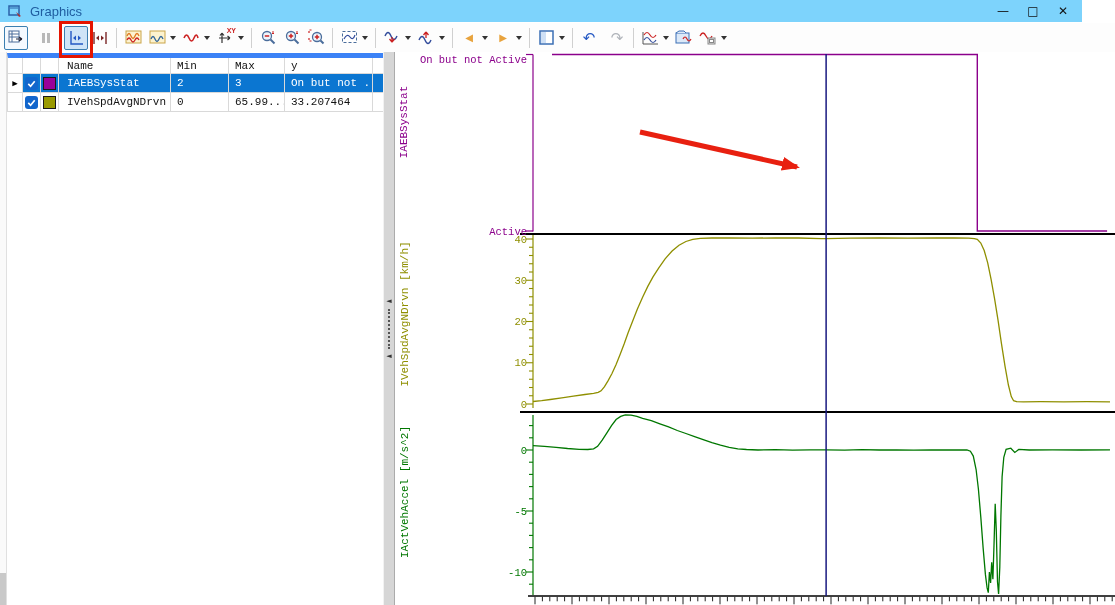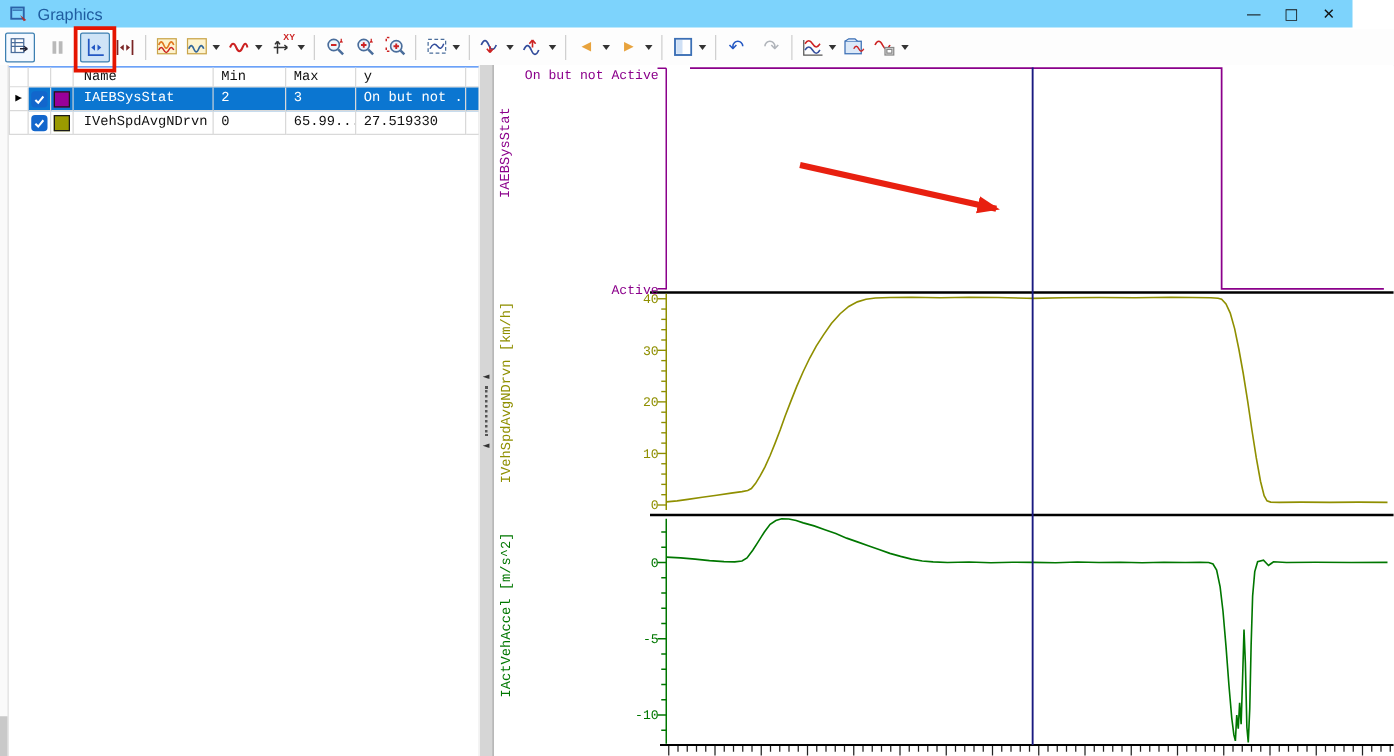--- a/index.html
+++ b/index.html
@@ -31,21 +31,21 @@
   .redo{color:#b0b4ba;font-size:15px;}
   .navarrow{color:#e8a33d;font-size:10px;}
   .xy-label{position:absolute;right:0;top:0;font-size:7px;color:#cc2222;
             font-family:"Liberation Sans", sans-serif;font-weight:bold;}
   
   .main{position:absolute;left:0;top:52px;width:1115px;height:553px;background:#fff;}
   .left-strip{position:absolute;left:0;top:0;width:6px;height:553px;background:#fafafa;
               border-right:1px solid #e0e0e0;}
   .left-strip .thumb{position:absolute;left:0;bottom:0;width:6px;height:32px;background:#c9c9c9;}
   
-  .sigtable{position:absolute;left:7px;top:1px;width:376px;border-top:1px solid #3b82f6;
+  .sigtable{position:absolute;left:7px;top:1px;width:376px;border-top:5px solid #3b82f6;
             border-left:1px solid #d9d9d9;font-family:"Liberation Mono","DejaVu Sans Mono",monospace;
             font-size:11px;color:#111;}
   .trow{display:grid;grid-template-columns:15px 18px 18px 112px 58px 56px 88px 11px;}
   .tc{border-right:1px solid #d9d9d9;border-bottom:1px solid #d9d9d9;height:19px;
       display:flex;align-items:center;padding-left:6px;box-sizing:border-box;overflow:hidden;
       white-space:nowrap;}
   .thead .tc{height:16px;}
   .tc.pad0{padding-left:0;justify-content:center;}
   .tc.namecell{padding-left:8px;}
   .trow.selected .tc{background:#0b76d1;color:#fff;}
@@ -290,21 +290,21 @@
               <polyline points="2.5,6.5 5,9 9.5,3.5" fill="none" stroke="#fff" stroke-width="1.8"></polyline>
             </svg>
           </span>
         </div>
       <div class="tc pad0">
           <span class="swatch" style="background: rgb(154, 154, 0);"></span>
         </div>
       <div class="tc namecell">IVehSpdAvgNDrvn</div>
       <div class="tc">0</div>
       <div class="tc">65.99...</div>
-      <div class="tc">27.519330</div>
+      <div class="tc">33.207464</div>
       <div class="tc pad0"></div>
     </div>
 
   </div>
 
   <div class="splitter">
     <span class="split-tri">◄</span>
     <span class="split-dots"></span>
     <span class="split-tri">◄</span>
   </div>

